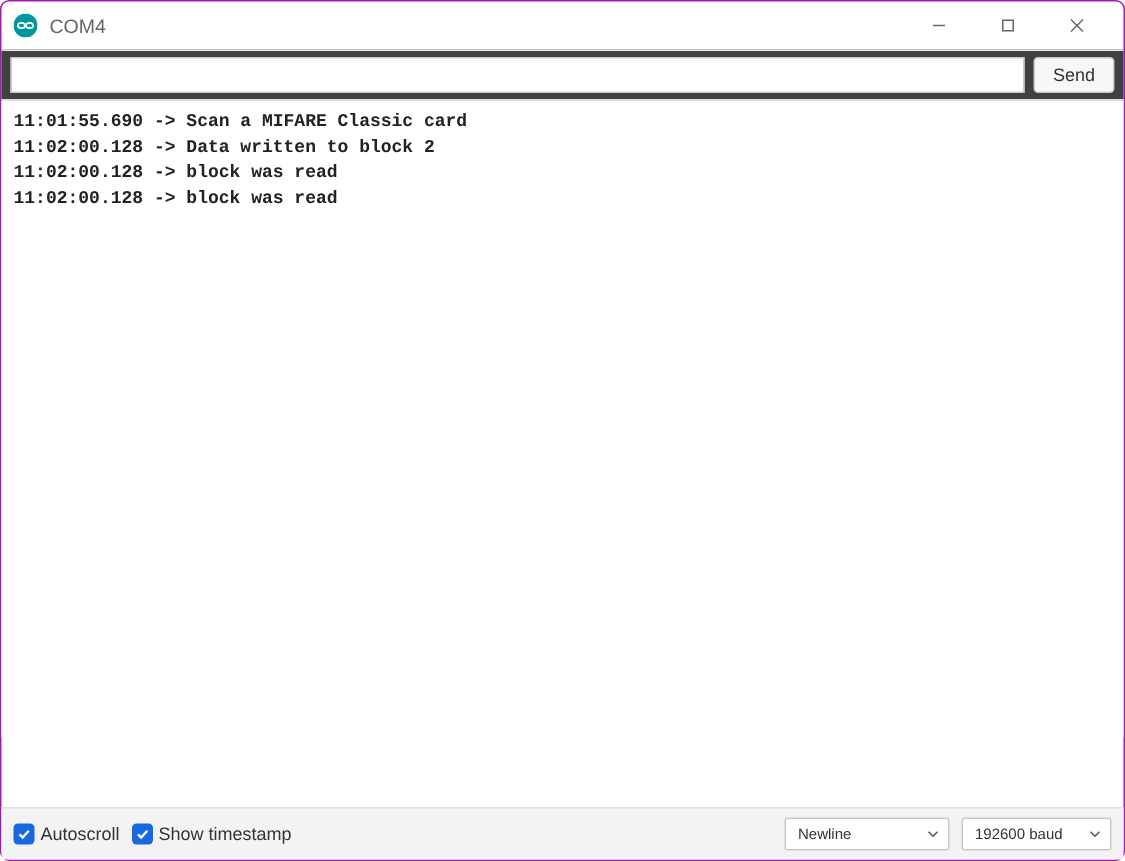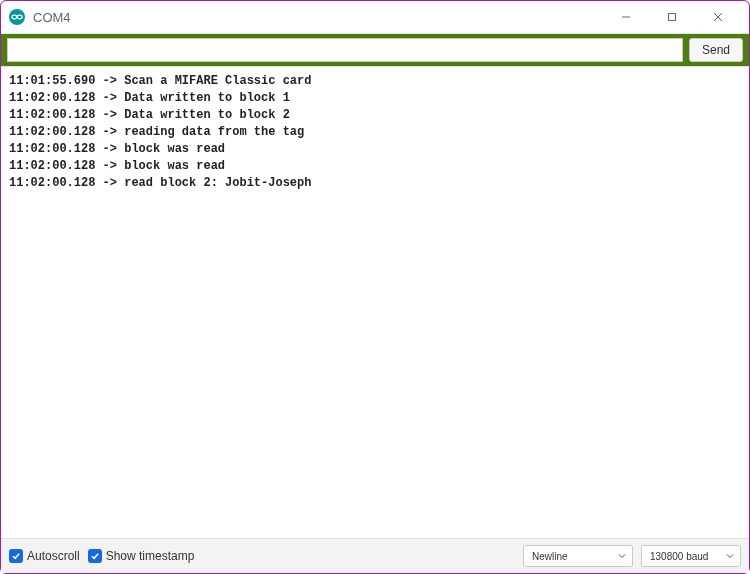--- a/index.html
+++ b/index.html
@@ -5,21 +5,21 @@
     * { box-sizing: border-box; margin: 0; padding: 0; }
     html, body { width: 750px; height: 574px; overflow: hidden; font-family: "Segoe UI", Arial, sans-serif; }
     .window { width: 100%; height: 100%; background: #ffffff; border: 1px solid #a21caf; border-radius: 6px; display: flex; flex-direction: column; }
     .titlebar { height: 32px; display: flex; align-items: center; padding: 0 8px; color: #555; font-size: 13px; }
     .titlebar .app-icon { width: 16px; height: 16px; border-radius: 50%; display: flex; align-items: center; justify-content: center; margin-right: 8px; }
     .titlebar .app-icon svg { display: block; }
     .titlebar .title { flex: 0 0 auto; color: #666; }
     .titlebar .spacer { flex: 1; }
     .win-btn { width: 46px; height: 32px; display: flex; align-items: center; justify-content: center; color: #666; }
     .win-btn svg { display: block; }
-    .toolbar { display: flex; align-items: flex-end; padding: 4px 6px; gap: 6px; background: #4d7c0f; border-top: 1px solid #e8e8e8; border-bottom: 1px solid #e0e0e0; }
+    .toolbar { display: flex; align-items: flex-end; padding: 4px 6px; gap: 6px; background: #404040; border-top: 1px solid #e8e8e8; border-bottom: 1px solid #e0e0e0; }
     .send-input { flex: 1; height: 24px; border: 1px solid #c9c9c9; background: #fff; padding: 0 6px; font-size: 12px; }
     .btn { height: 24px; padding: 0 12px; font-size: 12px; background: #f7f7f7; border: 1px solid #c9c9c9; border-radius: 3px; color: #333; display: inline-flex; align-items: center; white-space: nowrap; }
     .output { flex: 1; background: #fff; padding: 6px 8px; font-family: Consolas, "Courier New", monospace; font-size: 12px; color: #222; overflow: auto; line-height: 17px; }
     .output .line { white-space: pre; font-weight: bold; }
     .statusbar { display: flex; align-items: center; padding: 6px 8px; gap: 8px; background: #f3f3f3; border-top: 1px solid #e0e0e0; font-size: 12px; color: #333; margin-top: 46px; }
     .chk { display: inline-flex; align-items: center; gap: 4px; }
     .chkbox { width: 14px; height: 14px; border-radius: 3px; background: #1769e0; display: inline-flex; align-items: center; justify-content: center; }
     .chkbox svg { display: block; }
     .sb-spacer { flex: 1; }
     .select { height: 22px; border: 1px solid #c9c9c9; background: #fff; font-size: 10px; padding: 0 22px 0 8px; position: relative; display: inline-flex; align-items: center; border-radius: 2px; color: #333; }
@@ -65,26 +65,23 @@
 
   <div class="toolbar">
     <input class="send-input" type="text" placeholder="" style="">
     <button class="btn">
       <span>Send</span>
     </button>
   </div>
 
   <div class="output" id="output">
       <div class="line">11:01:55.690 -&gt; Scan a MIFARE Classic card</div>
-      <div class="line">11:02:00.128 -&gt; Data written to block 1</div>
       <div class="line">11:02:00.128 -&gt; Data written to block 2</div>
-      <div class="line">11:02:00.128 -&gt; reading data from the tag</div>
       <div class="line">11:02:00.128 -&gt; block was read</div>
       <div class="line">11:02:00.128 -&gt; block was read</div>
-      <div class="line">11:02:00.128 -&gt; read block 2: Jobit-Joseph</div>
     </div>
 
   <div class="statusbar">
     <label class="chk">
       <span class="chkbox">
         <svg width="10" height="10" viewBox="0 0 10 10">
             <polyline points="2,5.2 4.1,7.3 8.2,2.8" fill="none" stroke="#fff" stroke-width="1.6"></polyline>
           </svg>
       </span>
       <span>Autoscroll</span>
@@ -103,21 +100,21 @@
     <div class="select w-lineend">
       <span>Newline</span>
       <span class="caret">
         <svg width="8" height="8" viewBox="0 0 8 8">
             <polyline points="1,2.5 4,5.5 7,2.5" fill="none" stroke="#555" stroke-width="1"></polyline>
           </svg>
       </span>
     </div>
 
     <div class="select w-baud">
-      <span>130800 baud</span>
+      <span>192600 baud</span>
       <span class="caret">
         <svg width="8" height="8" viewBox="0 0 8 8">
             <polyline points="1,2.5 4,5.5 7,2.5" fill="none" stroke="#555" stroke-width="1"></polyline>
           </svg>
       </span>
     </div>
 
   </div>
 
 </div>

